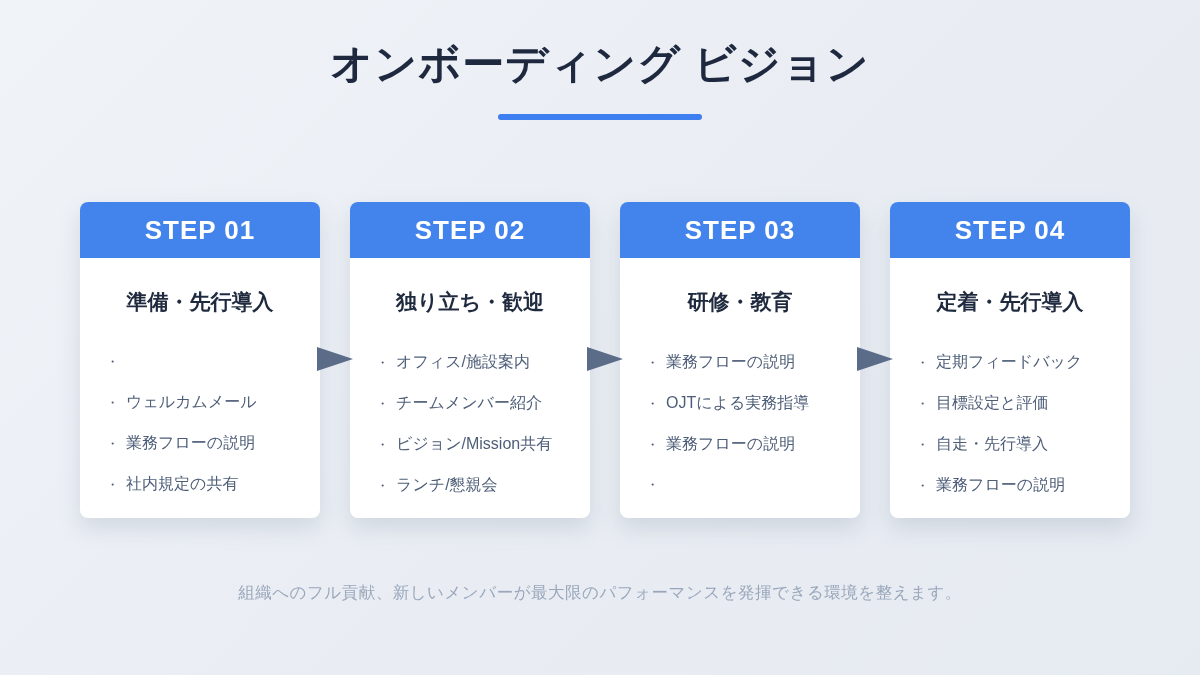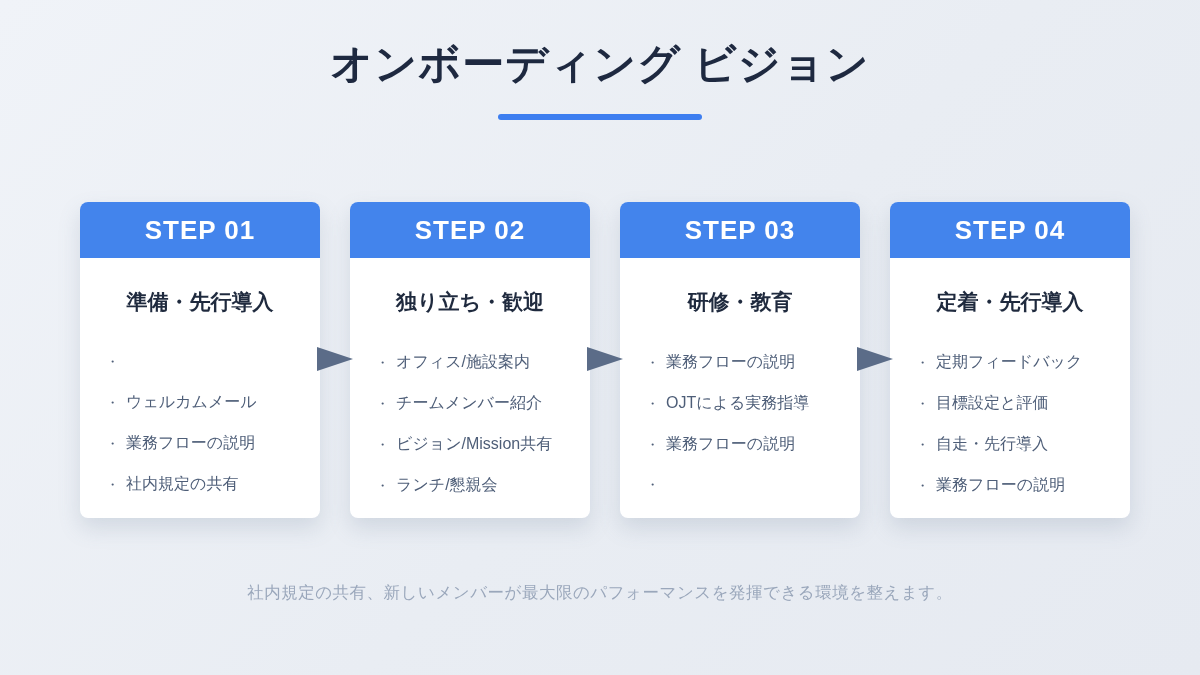--- a/index.html
+++ b/index.html
@@ -209,13 +209,13 @@
           </li>
       </ul>
     </div>
   </div>
 
   <div class="flow-arrow a1"></div>
   <div class="flow-arrow a2"></div>
   <div class="flow-arrow a3"></div>
 </div>
 
-<div class="footer-note">社内規定の共有、新しいメンバーが最大限のパフォーマンスを発揮できる環境を整えます。</div>
+<div class="footer-note">組織へのフル貢献、新しいメンバーが最大限のパフォーマンスを発揮できる環境を整えます。</div>
 
 </body></html>

